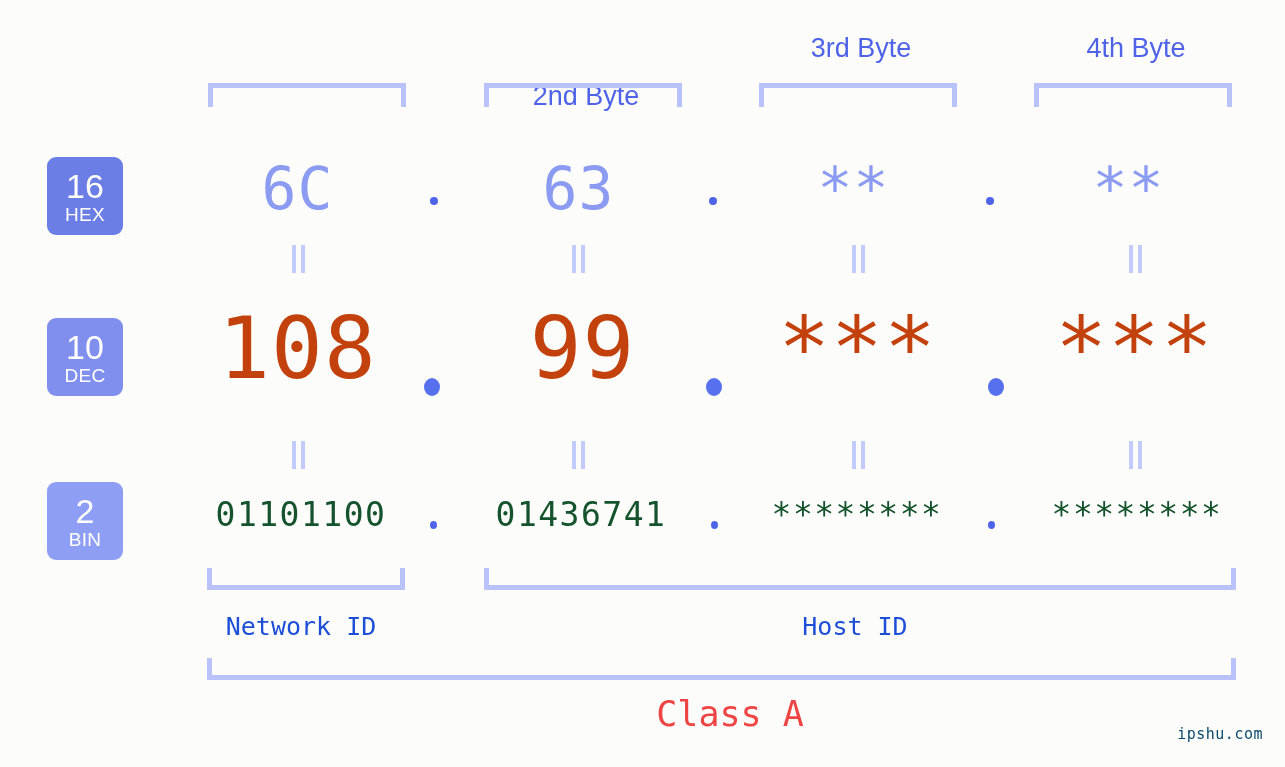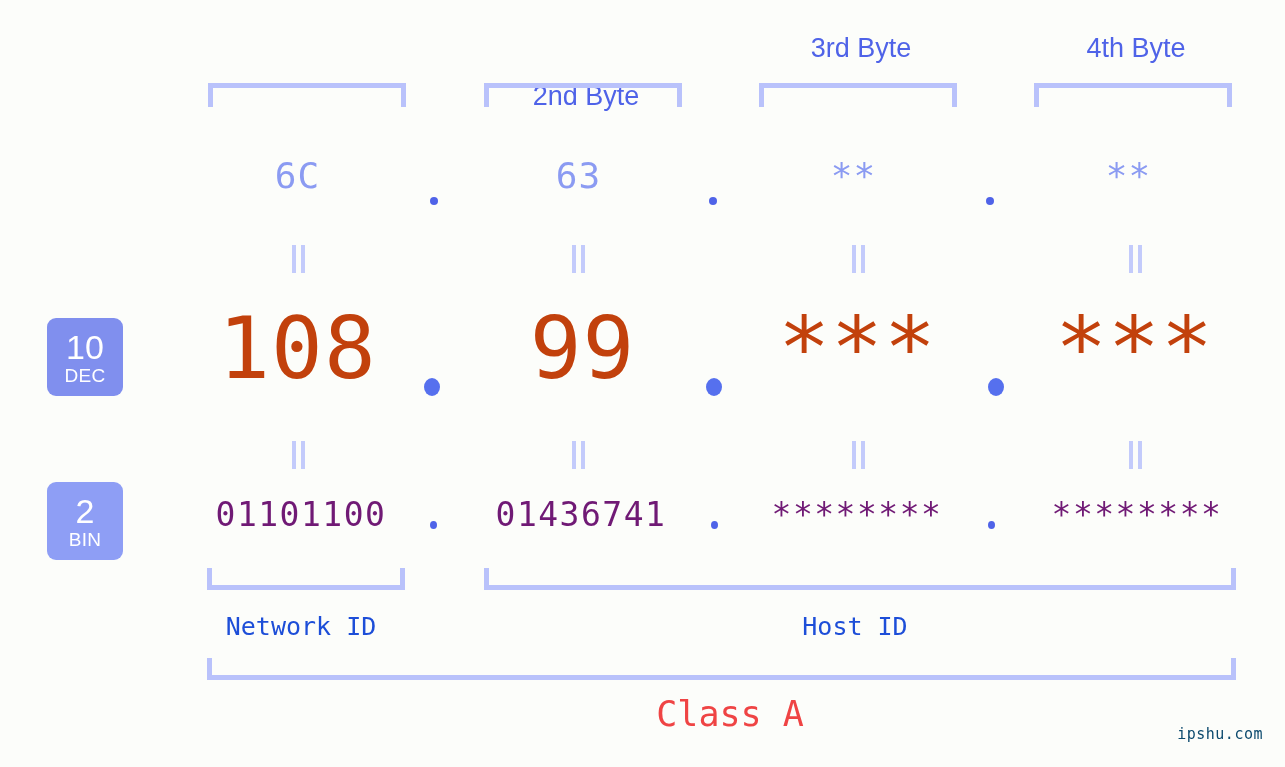--- a/index.html
+++ b/index.html
@@ -82,34 +82,34 @@
   
   .val {
     position: absolute;
     text-align: center;
     white-space: nowrap;
     font-family: "DejaVu Sans Mono", monospace;
   }
 
   .row-hex .val {
     top: 155px;
-    font-size: 36px;
+    font-size: 58px;
     color: #8b9bf2;
     letter-spacing: 1px;
   }
   .row-dec .val {
     top: 298px;
     font-size: 86px;
     color: #c2410c;
     letter-spacing: 1px;
   }
   .row-bin .val {
     top: 495px;
     font-size: 33px;
-    color: #701a75;
+    color: #14532d;
     letter-spacing: 1.5px;
   }
 
   
   .dot {
     position: absolute;
     border-radius: 50%;
     background: #4f63e8;
   }
   .dot-hex { width: 8px; height: 8px; top: 197px; }
@@ -163,20 +163,24 @@
     font-size: 15px;
     color: #0c4a6e;
     letter-spacing: 0.5px;
   }
 </style>
 </head>
 <body>
 
 <div id="stage">
 
+  <div class="badge" id="badge-hex">
+    <span class="num">16</span>
+    <span class="sys">HEX</span>
+  </div>
   <div class="badge" id="badge-dec">
     <span class="num">10</span>
     <span class="sys">DEC</span>
   </div>
   <div class="badge" id="badge-bin">
     <span class="num">2</span>
     <span class="sys">BIN</span>
   </div>
 
   <div class="byte-head" style="left:471px; width:230px;margin-top:48px;">2nd Byte</div>

